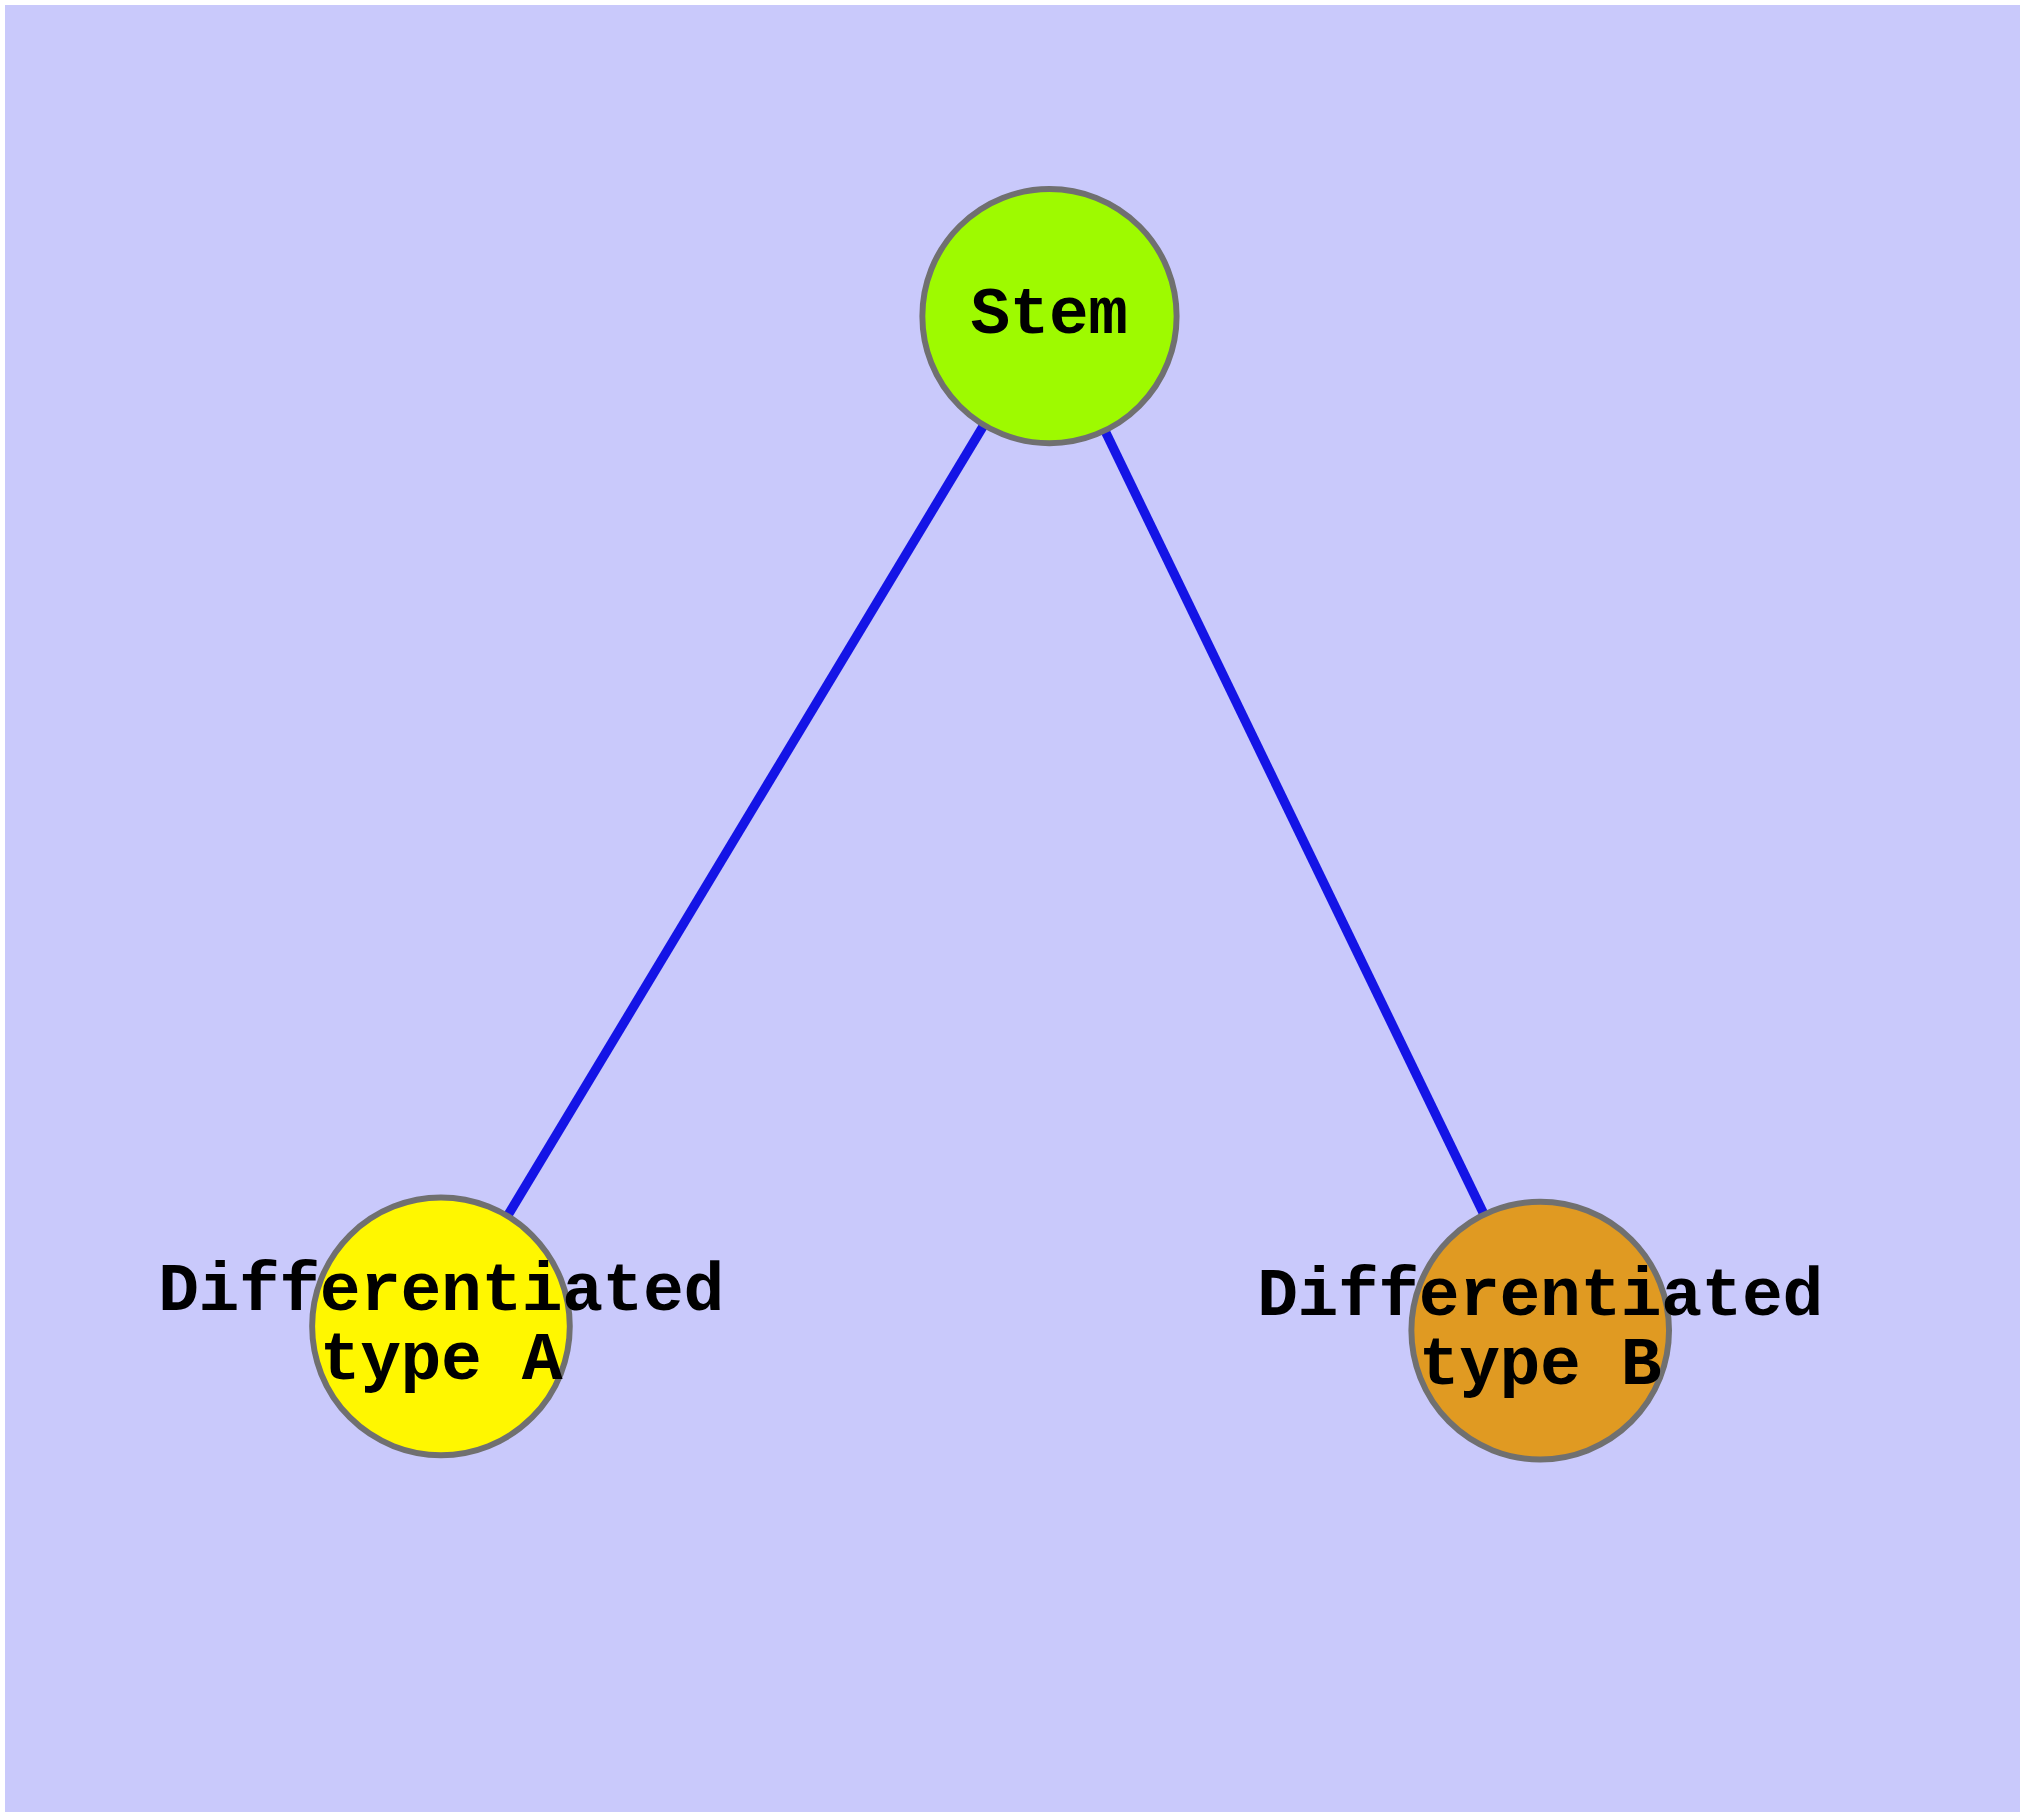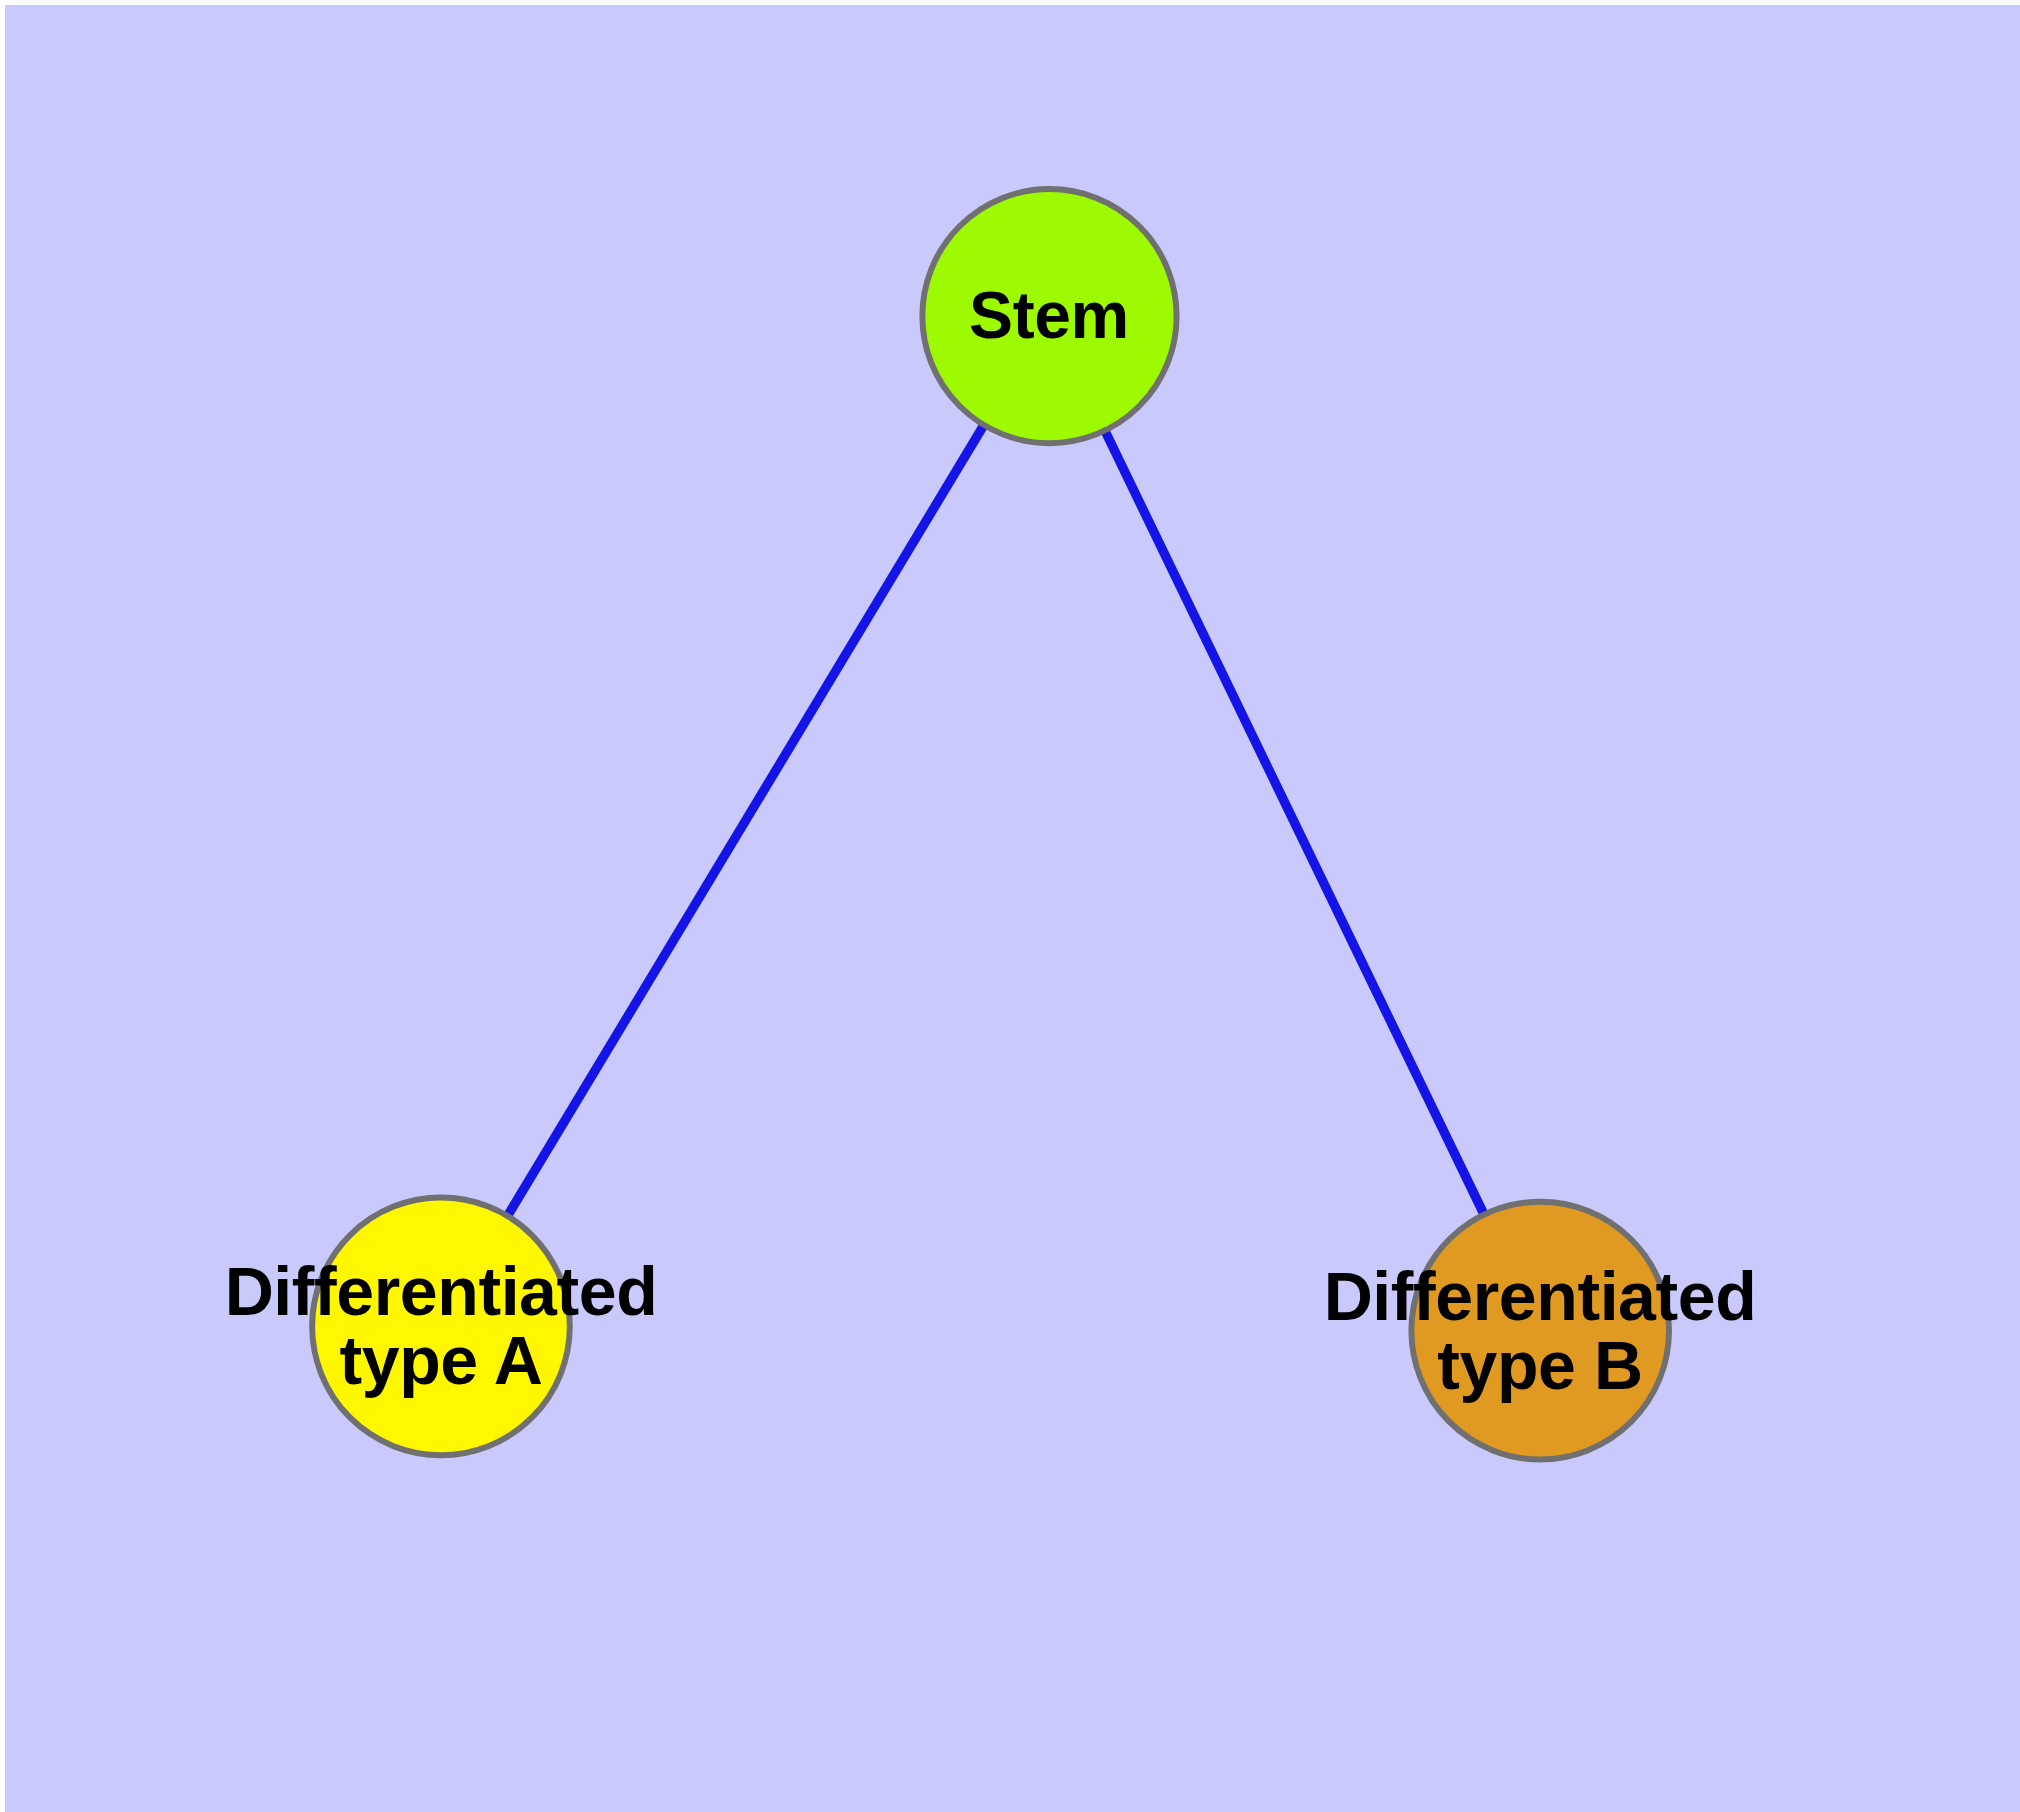--- a/index.html
+++ b/index.html
@@ -6,21 +6,21 @@
     margin: 0;
     padding: 0;
     background: #ffffff;
   }
   #canvas {
     position: relative;
     width: 2021px;
     height: 1812px;
     background: #ffffff;
     overflow: hidden;
-    font-family: Liberation Sans, sans-serif;
+    font-family: Liberation Mono, monospace;
   }
   #plot-bg {
     position: absolute;
     left: 5.1px;
     top: 5.1px;
     width: 2015px;
     height: 1807px;
     background: #c9c9fb;
   }
   #graph-svg {

